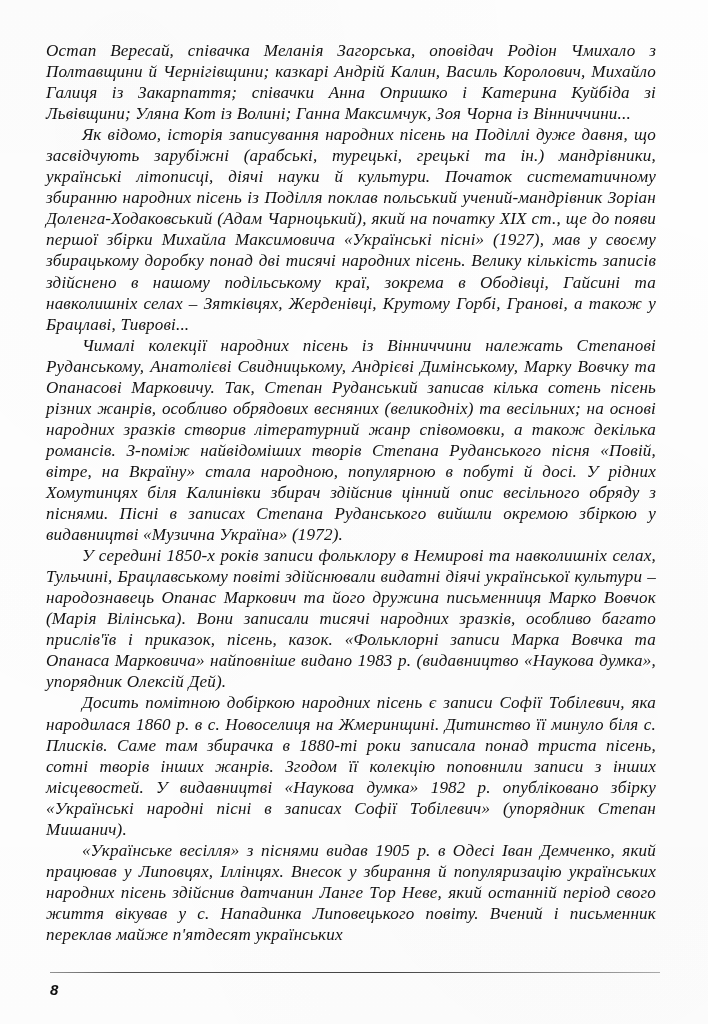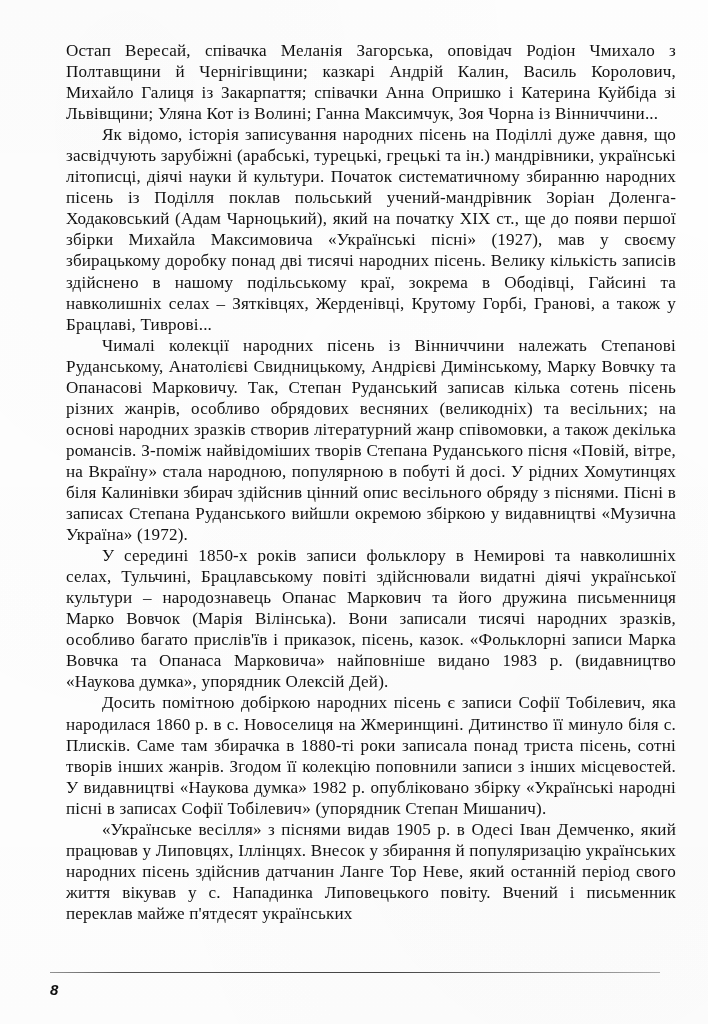--- a/index.html
+++ b/index.html
@@ -32,23 +32,24 @@
     inset: 0;
     background:
       radial-gradient(ellipse at 18% 12%, rgba(0,0,0,0.012), rgba(0,0,0,0) 55%),
       radial-gradient(ellipse at 82% 72%, rgba(0,0,0,0.010), rgba(0,0,0,0) 60%),
       linear-gradient(180deg, rgba(0,0,0,0.004), rgba(0,0,0,0.000) 30%, rgba(0,0,0,0.006));
     pointer-events: none;
   }
 
   .text-column {
     position: absolute;
-    left: 66px;
+    left: 46px;
     top: 40px;
     width: 610px;
+    font-style: italic;
   }
 
   p.para {
     margin: 0;
     padding: 0;
     text-align: justify;
     text-align-last: left;
     font-size: 17.1px;
     line-height: 21.05px;
     letter-spacing: 0.01em;

